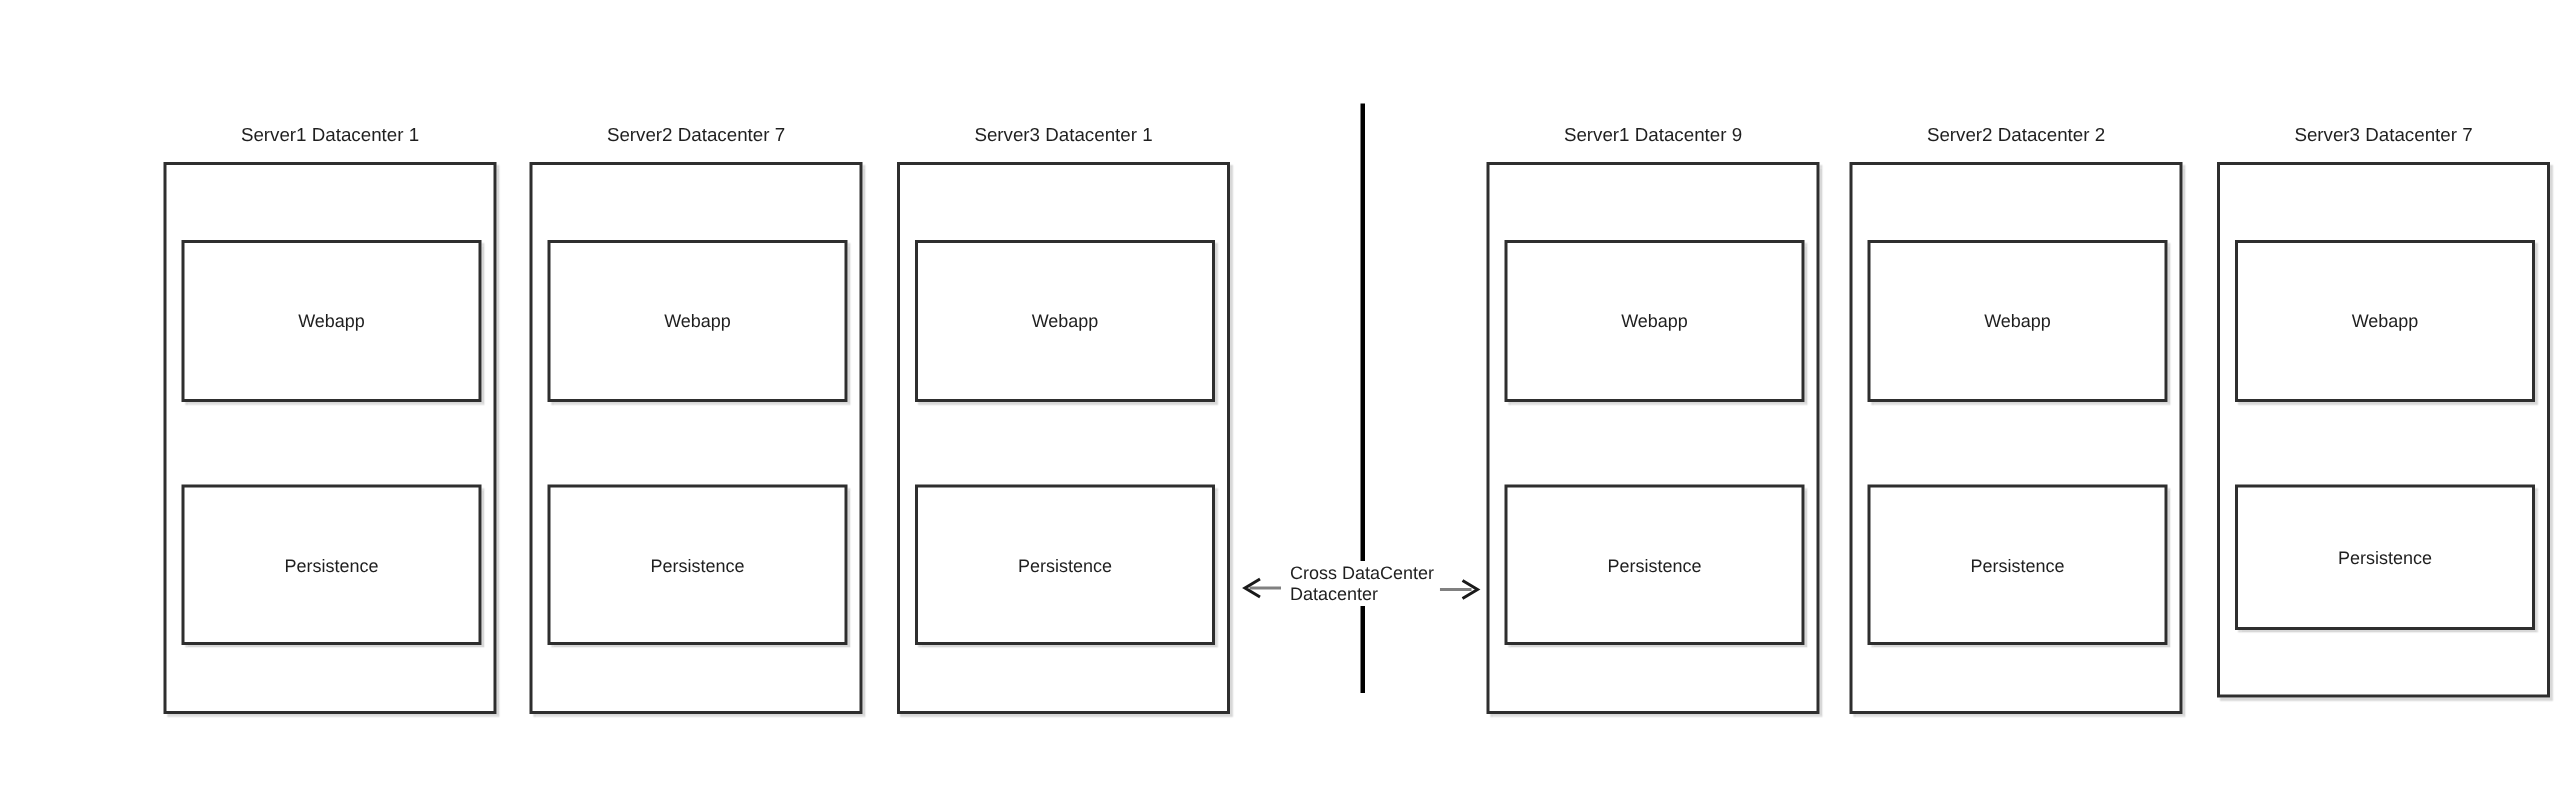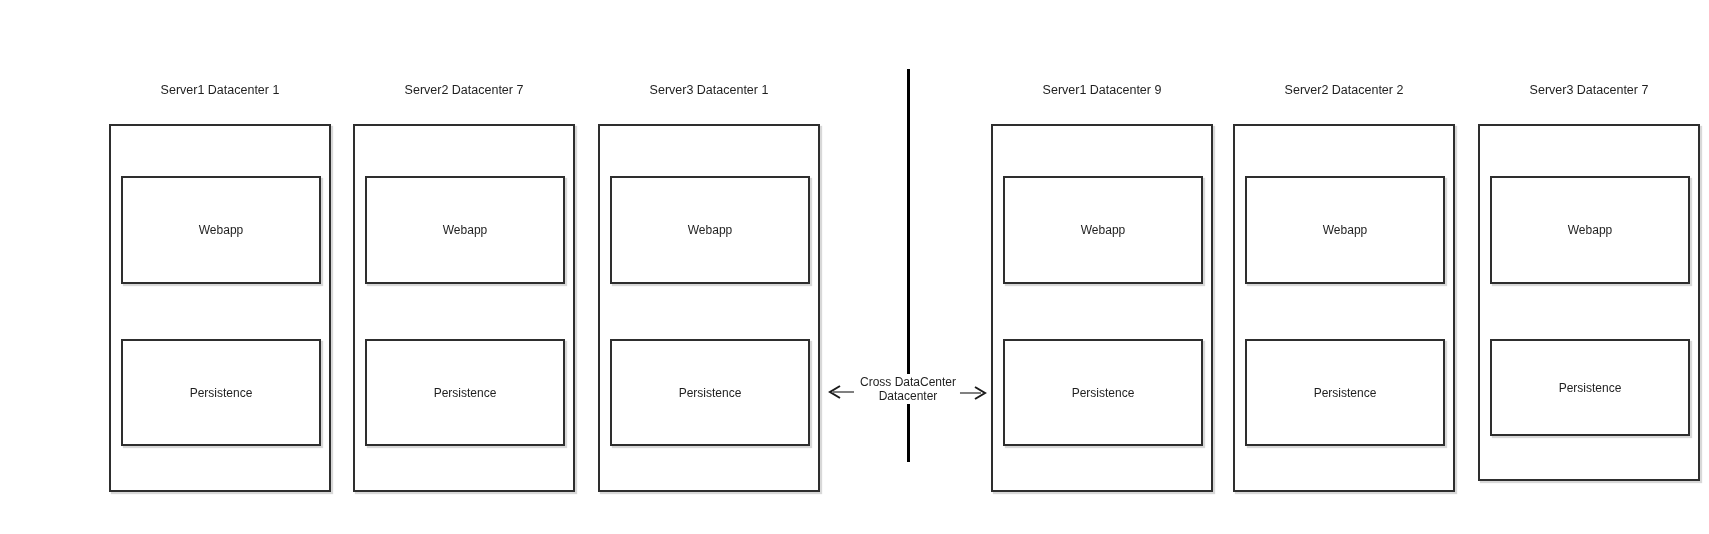--- a/index.html
+++ b/index.html
@@ -26,21 +26,21 @@
     width: 222px;
     height: 20px;
     line-height: 20px;
     text-align: center;
     font-size: 12.5px;
     color: #1f1f1f;
     white-space: nowrap;
   }
   .server-box {
     position: absolute;
-    top: 44px;              
+    top: 28px;              
     left: 0;
     width: 218px;           
     height: 364px;          
     border: 2px solid #2e2e2e;
     background: #ffffff;
     box-shadow: 2px 2px 1px #d8d8d8;
   }
   .server-card.short .server-box { height: 353px; }  
   .component {
     position: absolute;
@@ -66,21 +66,21 @@
     height: 393px;          
     background: #000000;
   }
   .replication-label {
     position: absolute;
     left: 880px;
     top: 374px;
     transform: translateX(-50%);
     background: #ffffff;
     padding: 1px 4px;
-    text-align: center;
+    text-align: left;
     font-size: 12px;
     line-height: 14px;
     color: #1f1f1f;
     white-space: nowrap;
   }
   .arrow-svg { position: absolute; }
   .arrow-left-svg  { left: 798px; top: 384px; }
   .arrow-right-svg { left: 924px; top: 385px; }
 </style>
 </head>

